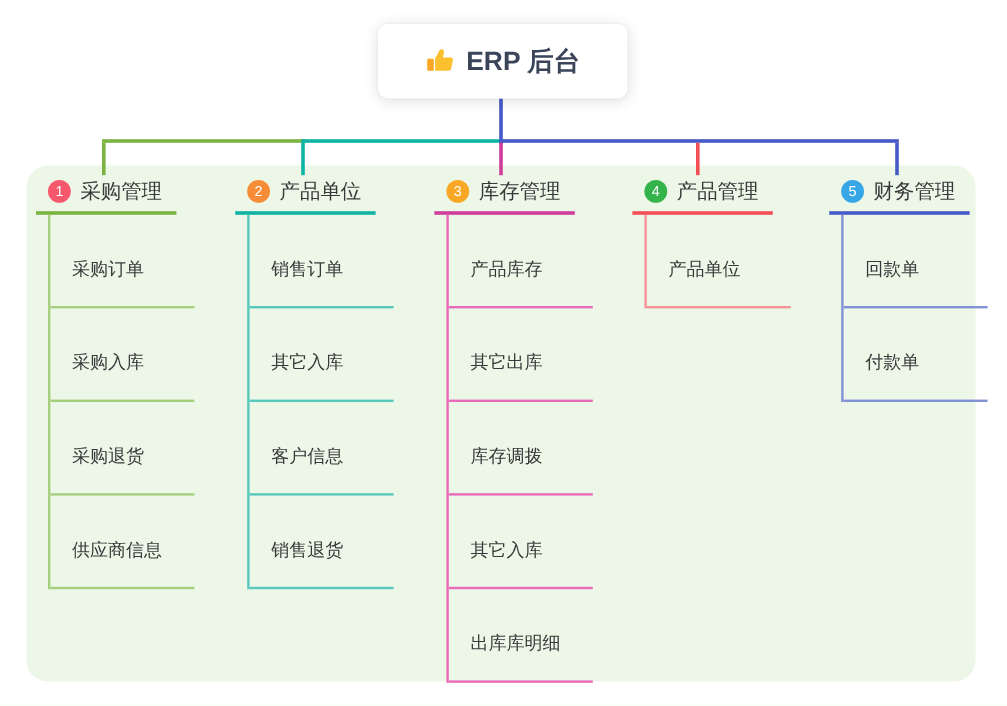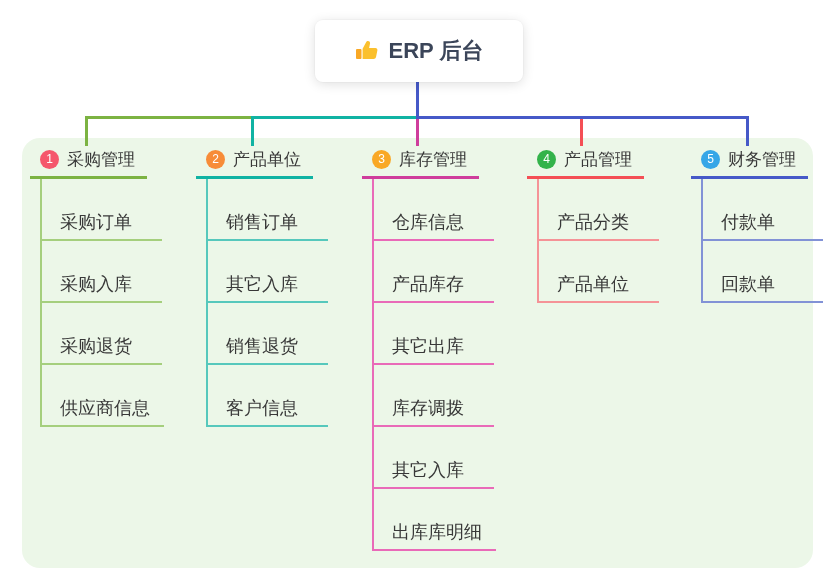--- a/index.html
+++ b/index.html
@@ -37,21 +37,21 @@
   .badge{
     width:19px;height:19px;border-radius:50%;flex:0 0 19px;
     background:var(--badge-color,#999);color:#fff;font-size:12px;line-height:19px;
     display:flex;align-items:center;justify-content:center;
   }
   .title-underline{height:3px;width:117px;margin-top:4px;background:var(--line-color,#999);}
   .children{margin-left:10px;border-left:2px solid var(--child-line-color,#bbb);}
   .child{
     height:55px;display:flex;align-items:flex-end;width:fit-content;min-width:88px;
     border-bottom:2px solid var(--child-line-color,#bbb);
-    padding:0 14px 5px 18px;font-size:18px;white-space:nowrap;
+    padding:0 14px 21px 18px;font-size:15px;white-space:nowrap;
   }
   .b1{left:30px;}  .b2{left:196px;} .b3{left:362px;} .b4{left:527px;} .b5{left:691px;}
   .thumb-icon{display:inline-flex;}
 </style>
 </head>
 <body>
 
 <div id="canvas" style="--stem: #4659c8; --green: #7cb342; --teal: #10b3a3; --blue: #4659c8; --magenta: #cf3d9c; --red: #f44f55;">
 
   <div class="panel"></div>
@@ -92,58 +92,56 @@
 
   <div class="branch b2" style="--badge-color: #f78c38; --line-color: #10b3a3; --child-line-color: #56c8bc;">
     <div class="branch-title">
       <span class="badge">2</span>
       <span>产品单位</span>
     </div>
     <div class="title-underline"></div>
     <div class="children">
       <div class="child">销售订单</div>
       <div class="child">其它入库</div>
+      <div class="child">客户信息</div>
       <div class="child">销售退货</div>
-      <div class="child">客户信息</div>
     </div>
   </div>
 
   <div class="branch b3" style="--badge-color: #f9a825; --line-color: #cf3d9c; --child-line-color: #e96ab8;">
     <div class="branch-title">
       <span class="badge">3</span>
       <span>库存管理</span>
     </div>
     <div class="title-underline"></div>
     <div class="children">
-      <div class="child">仓库信息</div>
       <div class="child">产品库存</div>
       <div class="child">其它出库</div>
       <div class="child">库存调拨</div>
       <div class="child">其它入库</div>
       <div class="child">出库库明细</div>
     </div>
   </div>
 
   <div class="branch b4" style="--badge-color: #33b34a; --line-color: #f44f55; --child-line-color: #f59397;">
     <div class="branch-title">
       <span class="badge">4</span>
       <span>产品管理</span>
     </div>
     <div class="title-underline"></div>
     <div class="children">
-      <div class="child">产品分类</div>
       <div class="child">产品单位</div>
     </div>
   </div>
 
   <div class="branch b5" style="--badge-color: #36a6e7; --line-color: #4659c8; --child-line-color: #8292d6;">
     <div class="branch-title">
       <span class="badge">5</span>
       <span>财务管理</span>
     </div>
     <div class="title-underline"></div>
     <div class="children">
+      <div class="child">回款单</div>
       <div class="child">付款单</div>
-      <div class="child">回款单</div>
     </div>
   </div>
 
 </div>
 
 </body></html>

